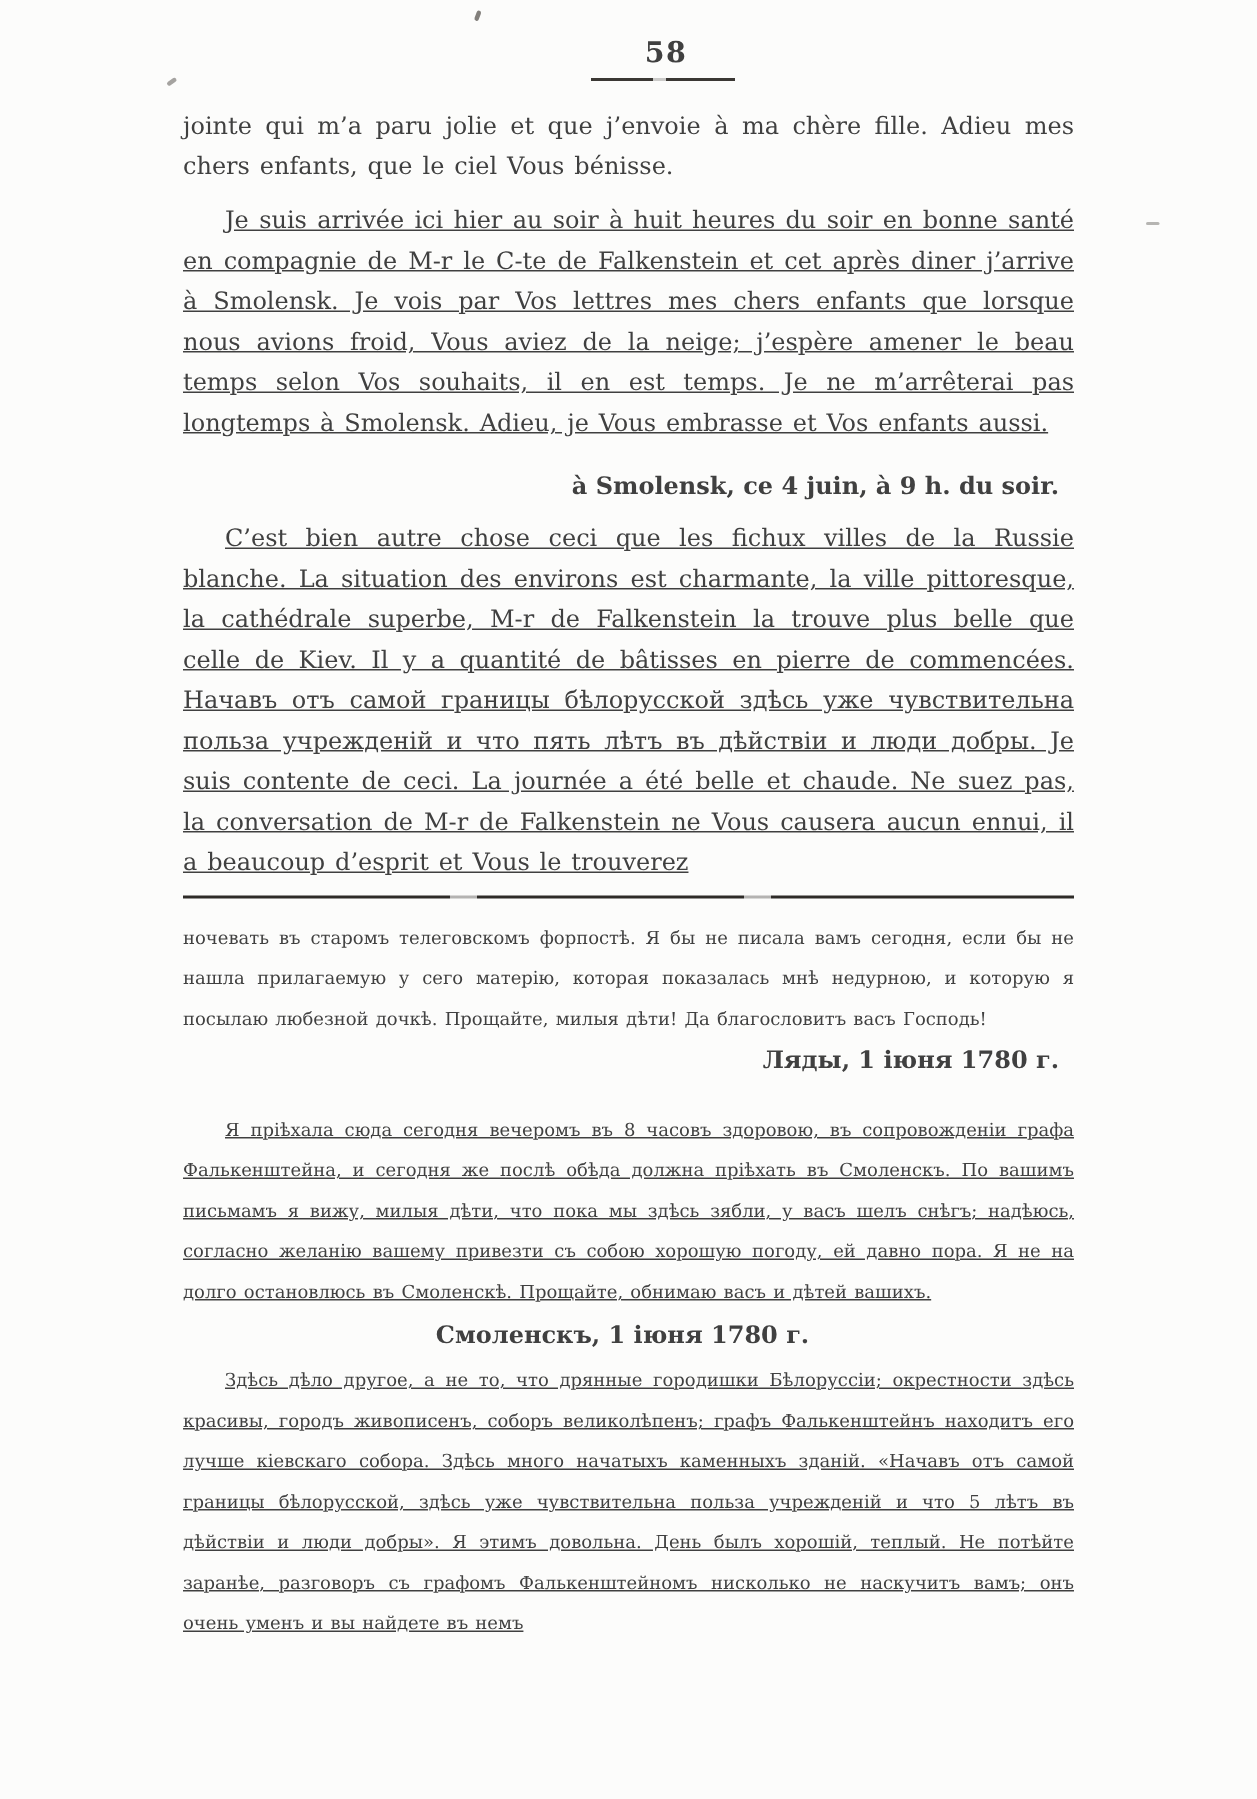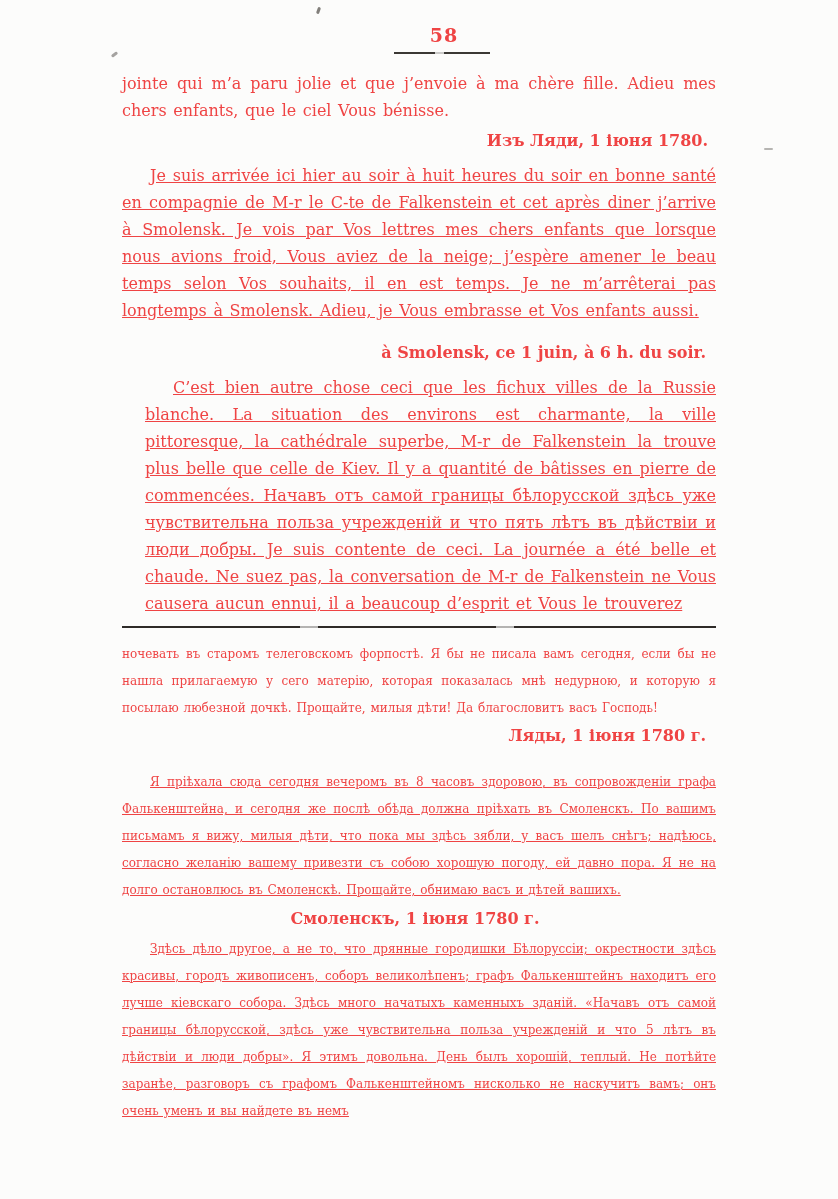--- a/index.html
+++ b/index.html
@@ -5,21 +5,21 @@
   html,body { margin:0; padding:0; }
   body {
     width:838px; height:1199px;
     background:#f6f6f5;
     font-family:"DejaVu Serif", serif;
   }
   .page {
     position:relative;
     width:838px; height:1199px;
     background:#fcfcfb;
-    color:#ef4444;
+    color:#404040;
     overflow:hidden;
   }
   .pageno {
     position:absolute; top:24px; left:403px; width:82px;
     text-align:center;
     font-size:19px; font-weight:bold; letter-spacing:1px;
   }
   .pageno-rule {
     position:absolute; top:52px; left:394px; width:96px; height:2px;
     background:linear-gradient(90deg,#3b3834 0 43%, rgba(59,56,52,.25) 43% 52%, #3b3834 52% 100%);
@@ -31,21 +31,21 @@
   .fr   { font-size:16px;   line-height:27px; word-spacing:1.5px; }
   .ru   { font-size:12px; line-height:27px; word-spacing:1px; }
   .indent { text-indent:28px;text-decoration:underline; }
   .date {
     text-align:right; font-weight:bold;
     font-size:16px; line-height:24px;
   }
   #fr-d1 { margin-top:5px;  padding-right:8px;  }
   #fr-p2 { margin-top:9px;  }
   #fr-d2 { margin-top:17px; padding-right:10px; }
-  #fr-p3 { margin-top:9px;margin-left:23px;  }
+  #fr-p3 { margin-top:9px;  }
   .footnote-rule {
     margin-top:9px; height:2px; width:100%;
     background:linear-gradient(90deg,#2e2b28 0 30%, rgba(46,43,40,.35) 30% 33%, #2e2b28 33% 63%, rgba(46,43,40,.35) 63% 66%, #2e2b28 66% 100%);
   }
   #ru-p1 { margin-top:13px; }
   #ru-d1 { margin-top:2px; padding-right:10px; }
   #ru-p2 { margin-top:21px; }
   #ru-d2 { margin-top:3px; padding-right:8px;text-align:center; }
   #ru-p3 { margin-top:5px; }
   .speck { position:absolute; background:#4e4a45; border-radius:2px; }
@@ -62,25 +62,24 @@
   <span class="speck" id="speck2"></span>
   <span class="speck" id="speck3"></span>
 
   <div class="pageno">58</div>
   <div class="pageno-rule"></div>
 
   <div class="col">
 
     <p class="fr" id="fr-p1">jointe qui m’a paru jolie et que j’envoie à ma chère fille. Adieu mes chers enfants, que le ciel Vous bénisse.</p>
 
-    <p class="date" id="fr-d1">Изъ Ляди, 1 іюня 1780.</p>
 
     <p class="fr indent" id="fr-p2">Je suis arrivée ici hier au soir à huit heures du soir en bonne santé en compagnie de M-r le C-te de Falkenstein et cet après diner j’arrive à Smolensk. Je vois par Vos lettres mes chers enfants que lorsque nous avions froid, Vous aviez de la neige; j’espère amener le beau temps selon Vos souhaits, il en est temps. Je ne m’arrêterai pas longtemps à Smolensk. Adieu, je Vous embrasse et Vos enfants aussi.</p>
 
-    <p class="date" id="fr-d2">à Smolensk, ce 1 juin, à 6 h. du soir.</p>
+    <p class="date" id="fr-d2">à Smolensk, ce 4 juin, à 9 h. du soir.</p>
 
     <p class="fr indent" id="fr-p3">C’est bien autre chose ceci que les fichux villes de la Russie blanche. La situation des environs est charmante, la ville pittoresque, la cathédrale superbe, M-r de Falkenstein la trouve plus belle que celle de Kiev. Il y a quantité de bâtisses en pierre de commencées. Начавъ отъ самой границы бѣлорусской здѣсь уже чувствительна польза учрежденій и что пять лѣтъ въ дѣйствіи и люди добры. Je suis contente de ceci. La journée a été belle et chaude. Ne suez pas, la conversation de M-r de Falkenstein ne Vous causera aucun ennui, il a beaucoup d’esprit et Vous le trouverez</p>
 
     <div class="footnote-rule"></div>
 
     <p class="ru" id="ru-p1">ночевать въ старомъ телеговскомъ форпостѣ. Я бы не писала вамъ сегодня, если бы не нашла прилагаемую у сего матерію, которая показалась мнѣ недурною, и которую я посылаю любезной дочкѣ. Прощайте, милыя дѣти! Да благословитъ васъ Господь!</p>
 
     <p class="date" id="ru-d1">Ляды, 1 іюня 1780 г.</p>
 
     <p class="ru indent" id="ru-p2">Я пріѣхала сюда сегодня вечеромъ въ 8 часовъ здоровою, въ сопровожденіи графа Фалькенштейна, и сегодня же послѣ обѣда должна пріѣхать въ Смоленскъ. По вашимъ письмамъ я вижу, милыя дѣти, что пока мы здѣсь зябли, у васъ шелъ снѣгъ; надѣюсь, согласно желанію вашему привезти съ собою хорошую погоду, ей давно пора. Я не на долго остановлюсь въ Смоленскѣ. Прощайте, обнимаю васъ и дѣтей вашихъ.</p>

